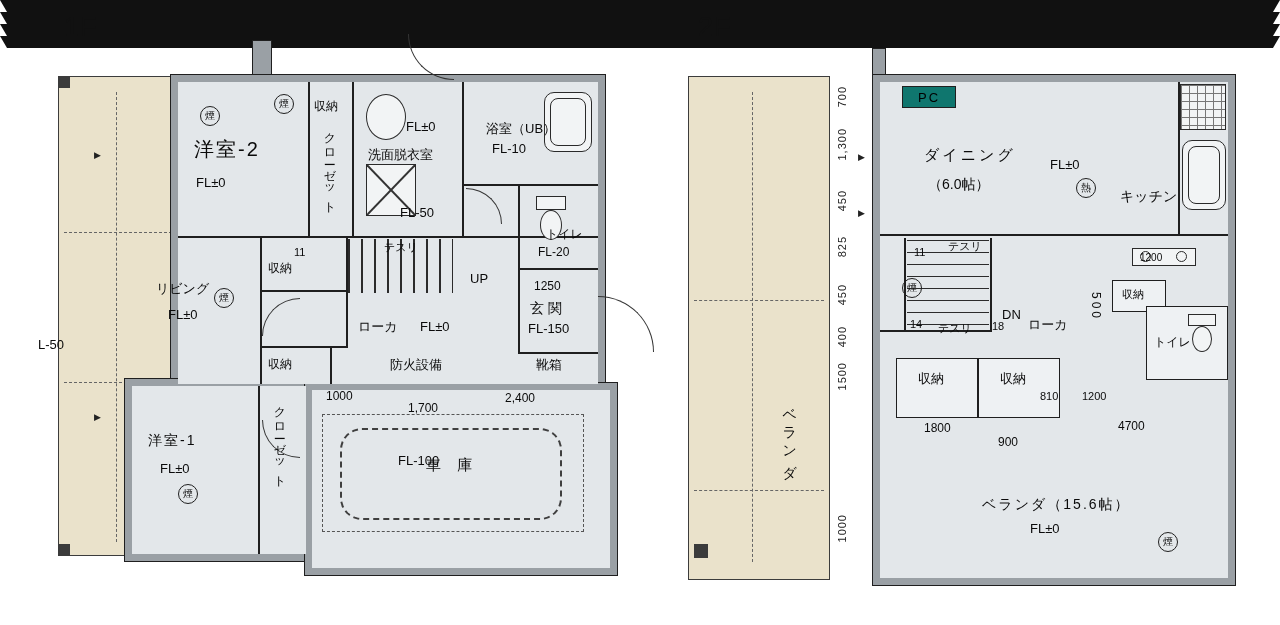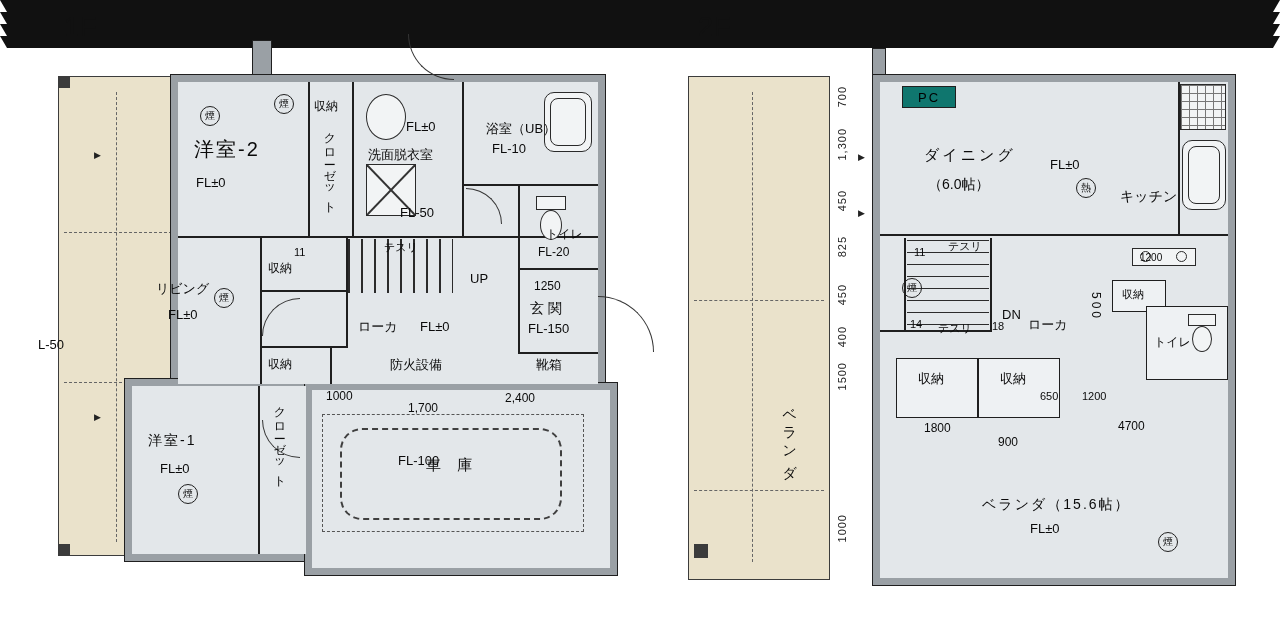--- a/index.html
+++ b/index.html
@@ -208,19 +208,19 @@
   <div class="lb" style="left:1002px;top:308px;font-size:13px">DN</div>
   <div class="lb" style="left:1028px;top:318px;font-size:13px">ローカ</div>
   <div class="lb" style="left:1122px;top:288px;font-size:11px">収納</div>
   <div class="lb" style="left:1154px;top:336px;font-size:12px">トイレ</div>
   <div class="lb vt" style="left:1088px;top:292px;font-size:12px">500</div>
   <div class="lb" style="left:918px;top:372px;font-size:13px">収納</div>
   <div class="lb" style="left:1000px;top:372px;font-size:13px">収納</div>
   <div class="lb" style="left:924px;top:422px;font-size:12px">1800</div>
   <div class="lb" style="left:998px;top:436px;font-size:12px">900</div>
   <div class="lb" style="left:1118px;top:420px;font-size:12px">4700</div>
-  <div class="lb" style="left:1040px;top:390px;font-size:11px">650</div>
+  <div class="lb" style="left:1040px;top:390px;font-size:11px">810</div>
   <div class="lb" style="left:1082px;top:390px;font-size:11px">1200</div>
   <div class="lb" style="left:982px;top:496px;font-size:14px;letter-spacing:2px">ベランダ（15.6帖）</div>
   <div class="lb" style="left:1030px;top:522px;font-size:13px">FL±0</div>
 
 
 </div>
 
 </body></html>

